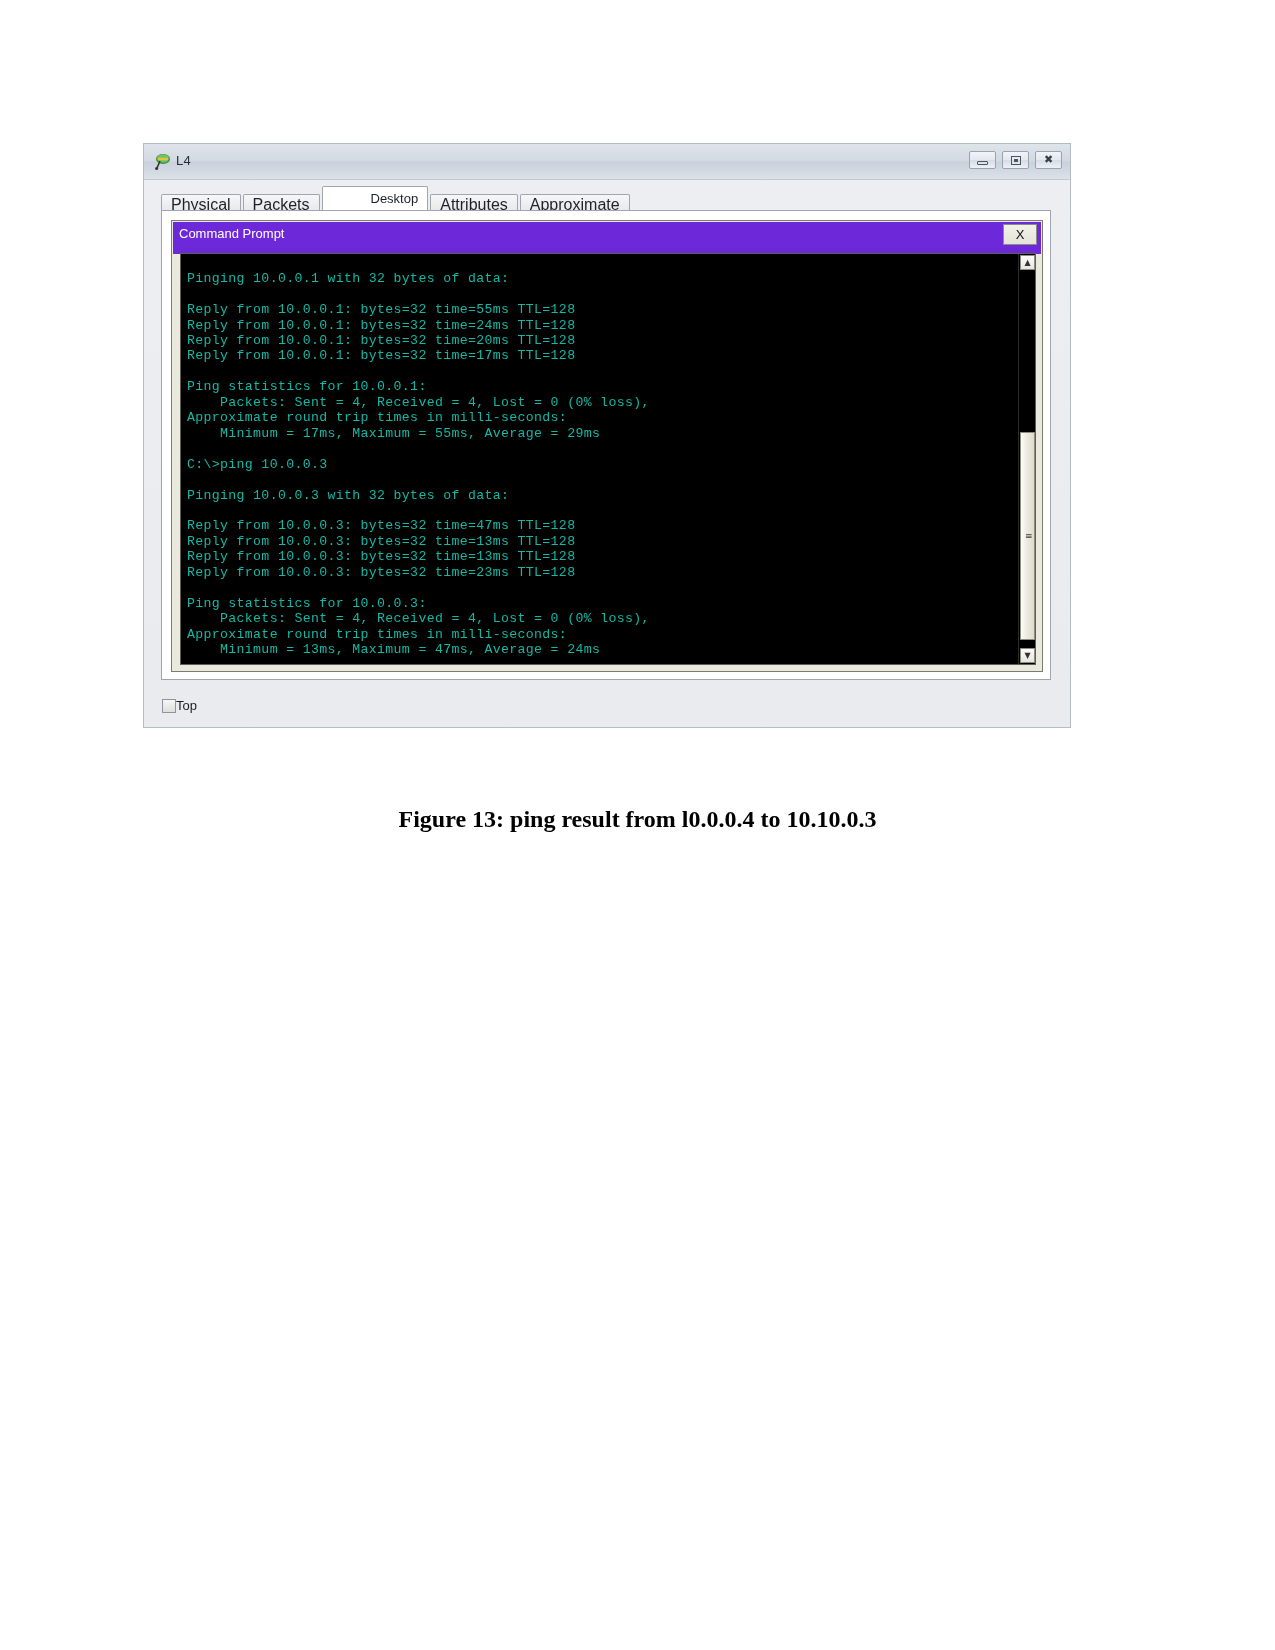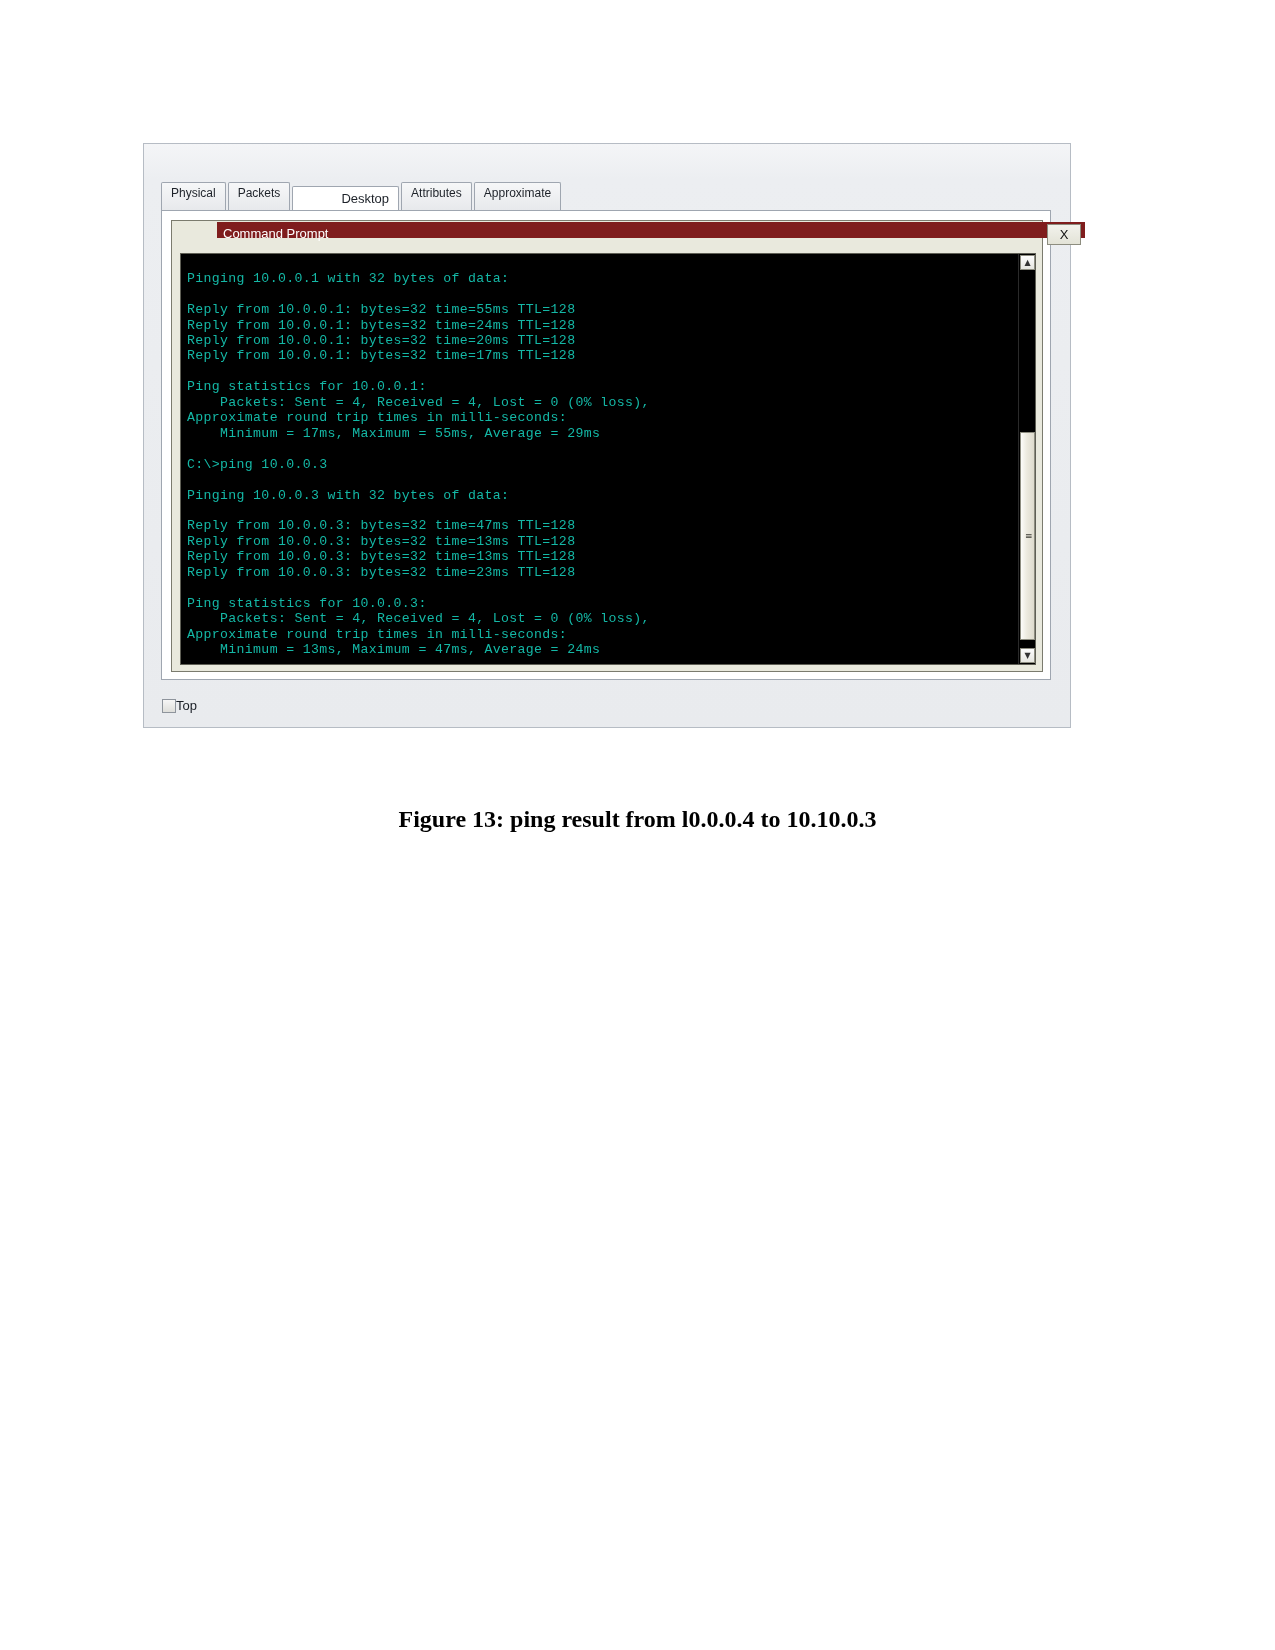--- a/index.html
+++ b/index.html
@@ -108,24 +108,24 @@
   
   #tabstrip {
     position: absolute;
     left: 17px;
     top: 44px;
     height: 22px;
     display: flex;
     align-items: flex-end;
   }
   .tab {
-    height: 28px;
+    height: 16px;
     padding: 0 9px;
     margin-right: 2px;
-    font-size: 12px;
+    font-size: 16px;
     color: #1d2229;
     line-height: 20px;
     background: linear-gradient(to bottom, #f6f7f8 0%, #e7e9ec 100%);
     border: 1px solid #9fa6b0;
     border-bottom: none;
     border-radius: 2px 2px 0 0;
     box-sizing: border-box;
     white-space: nowrap;
   }
   .tab.active {
@@ -160,23 +160,22 @@
     height: 452px;
     background: #e9e9dd;
     border: 1px solid #7b7b6e;
     box-sizing: border-box;
   }
 
   #cmd-titlebar {
     position: absolute;
     left: 1px; top: 1px;
     width: calc(100% - 2px);
-    height: 16px;
-    background: #7f1d1d;
-    margin-left: 44px;
+    height: 32px;
+    background: #6d28d9;
   }
   #cmd-titlebar .cmd-title {
     position: absolute;
     left: 6px; top: 4px;
     color: #ffffff;
     font-size: 13px;
     font-family: "Liberation Sans", sans-serif;
   }
   #cmd-close {
     position: absolute;
@@ -300,20 +299,44 @@
     color: #000000;
   }
 </style>
 </head>
 <body>
 
 <div id="page">
 
   <div id="device-window">
 
+    <div id="titlebar">
+      <span class="tb-icon">
+        <svg width="18" height="18" viewBox="0 0 18 18">
+          <ellipse cx="9" cy="7" rx="7" ry="5" fill="#3a8f3a"></ellipse>
+          <ellipse cx="9" cy="6.4" rx="6" ry="4.1" fill="#6fc36f"></ellipse>
+          <path d="M4 7 L14 7" stroke="#e8c13a" stroke-width="2.4"></path>
+          <path d="M6 9 L3 16" stroke="#30352e" stroke-width="1.6"></path>
+          <circle cx="2.6" cy="16.4" r="1.5" fill="#2c3129"></circle>
+        </svg>
+      </span>
+      <span class="tb-title">L4</span>
+
+      <div class="win-btns">
+        <div class="win-btn">
+          <span class="g-min"></span>
+        </div>
+        <div class="win-btn">
+          <span class="g-max"></span>
+        </div>
+        <div class="win-btn">
+          <span class="g-close">✖</span>
+        </div>
+      </div>
+    </div>
 
     <div id="tabstrip">
       <div class="tab">
         <span>Physical</span>
       </div>
       <div class="tab">
         <span>Packets</span>
       </div>
       <div class="tab active">
         <span>Desktop</span>

